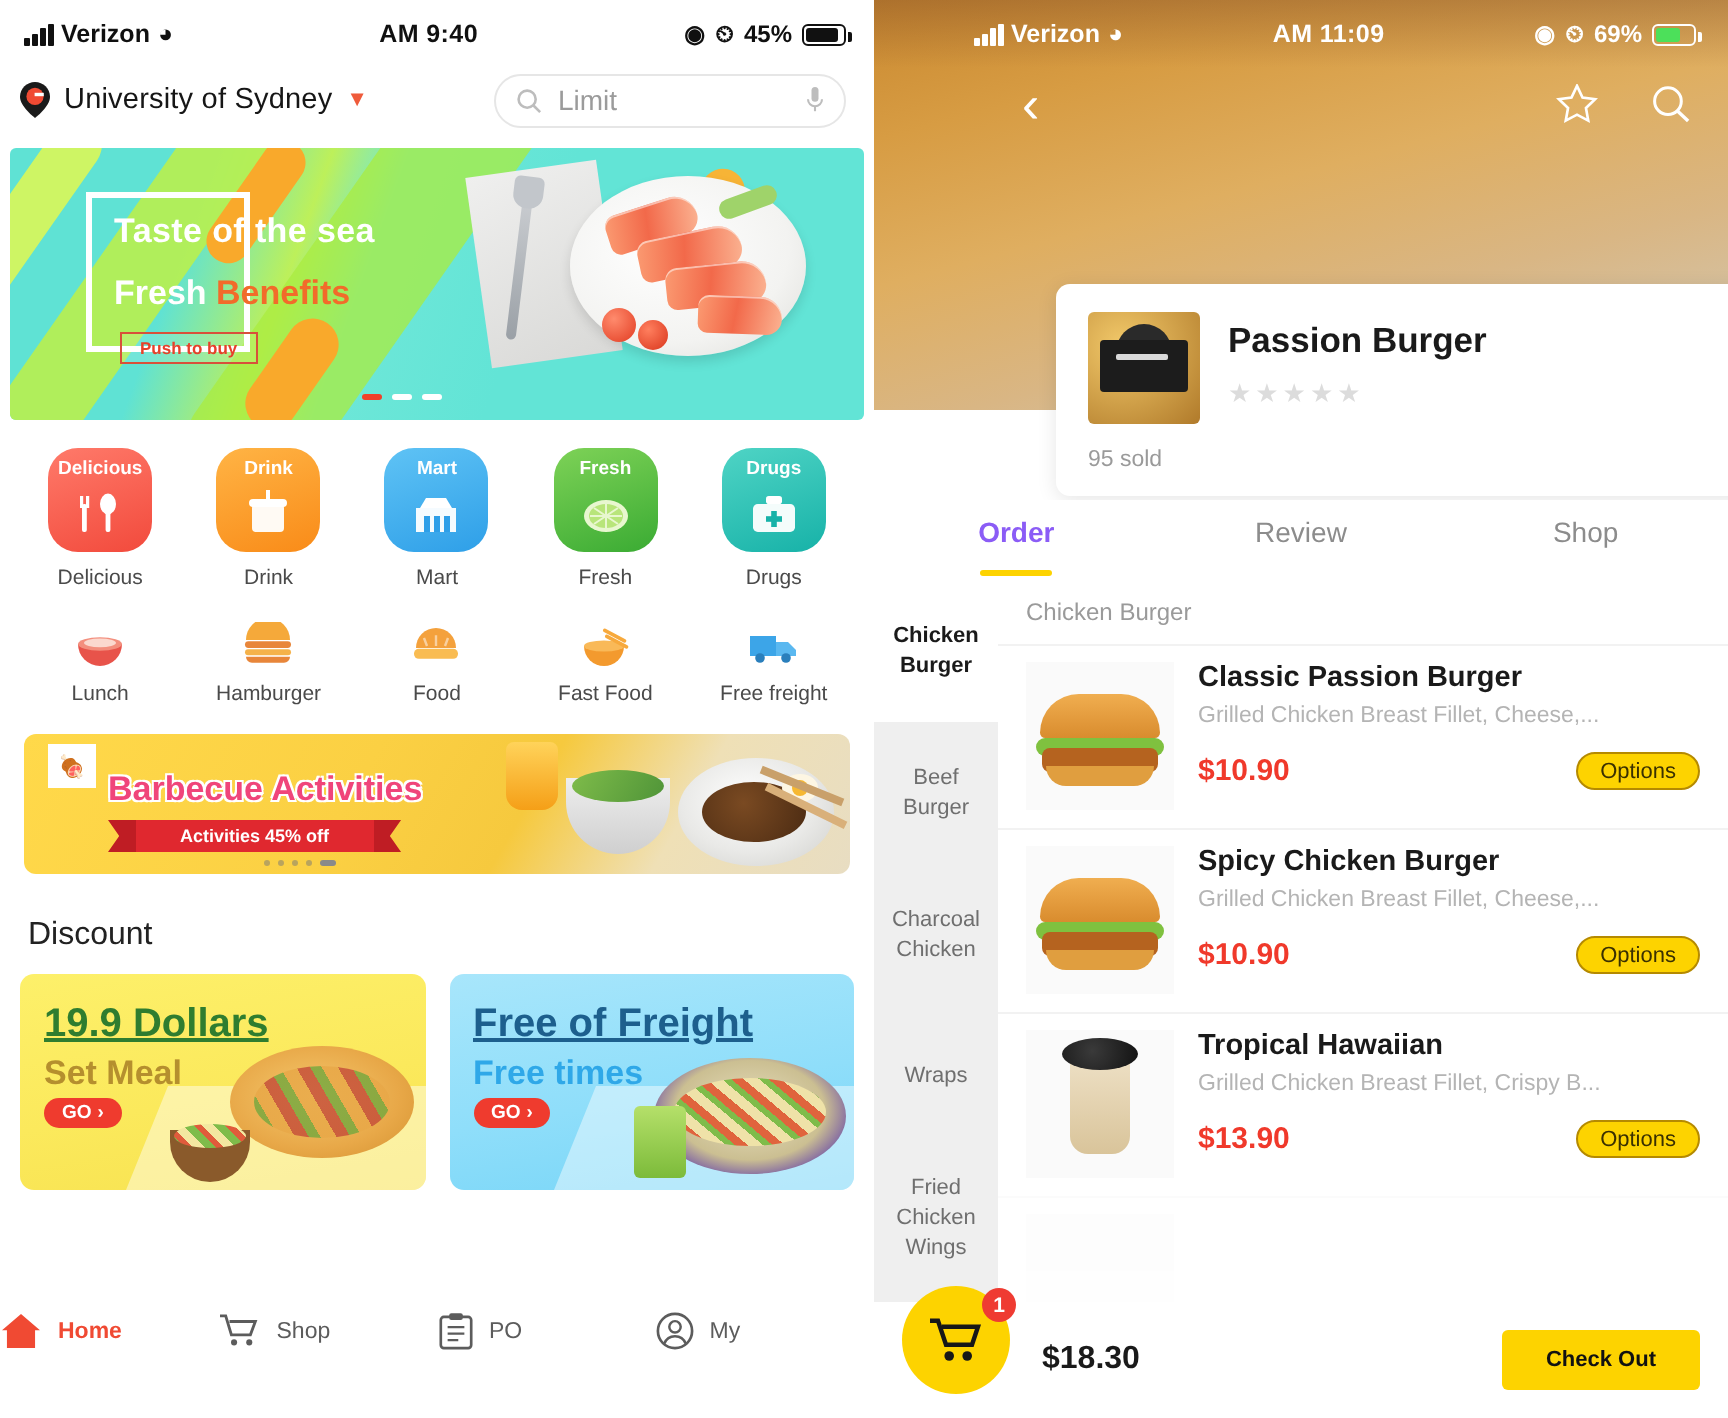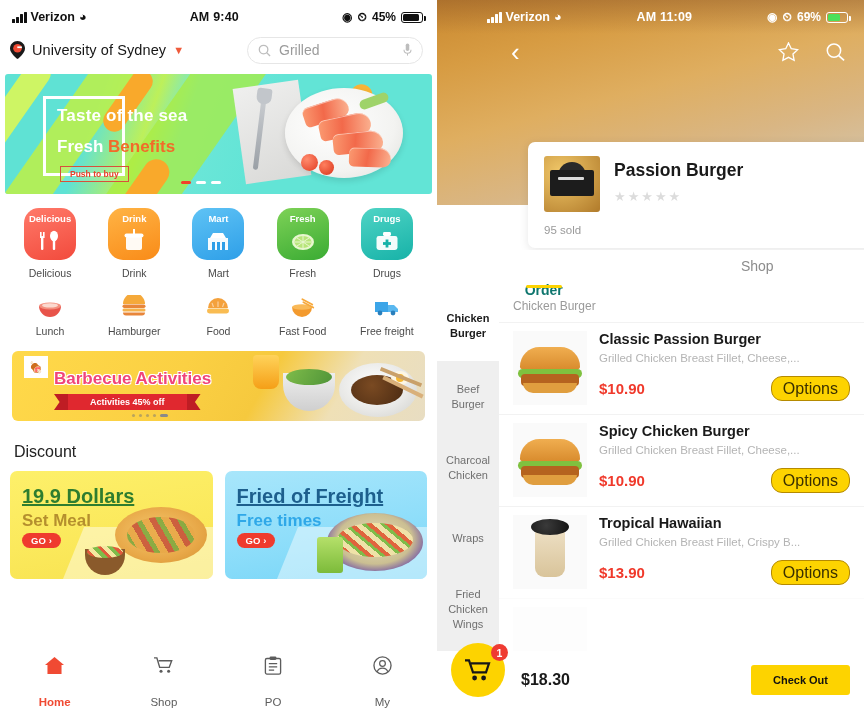--- a/index.html
+++ b/index.html
@@ -37,21 +37,21 @@
   .caret { color: #ef5b3b; font-size: 11px; line-height: 1; }
   .searchbox {
     flex: 1; height: 27px; border: 1px solid #e6e6e6; border-radius: 14px;
     display: flex; align-items: center; padding: 0 10px; gap: 8px; max-width: 176px; margin-left: auto;
   }
   .search-ph { flex: 1; color: #9b9b9b; font-size: 14px; }
 
   .teal-bleed { position: absolute; left: 398px; top: 140px; width: 70px; height: 60px; background: #62e3d6; z-index: 1; }
 
   .banner {
-    position: relative; margin: 4px 5px 0 5px; height: 120px; border-radius: 3px; overflow: hidden;
+    position: relative; margin: 4px 5px 0 5px; height: 136px; border-radius: 3px; overflow: hidden;
     background: linear-gradient(110deg,#5fe2d4 0%,#5fe2d4 22%,#bdf05a 34%,#6ee7d8 42%,#62e4d6 60%,#62e4d6 100%);
   }
   .bn-stripe { position: absolute; transform: rotate(35deg); border-radius: 20px; }
   .s1 { left:-30px; top:-30px; width:26px; height:200px; background:#d4f55e; opacity:.95;}
   .s2 { left:42px; top:-50px; width:40px; height:230px; background:#b9ef4e; opacity:.9;}
   .s3 { left:150px; top:-70px; width:62px; height:260px; background:#a9ec3f; opacity:.75;}
   .s4 { left:112px; top:-8px; width:22px; height:70px; background:#f9a92b;}
   .s5 { left:128px; top:82px; width:26px; height:62px; background:#f9a92b;}
   .s6 { left:338px; top:8px; width:22px; height:48px; background:#f7b436;}
   .bn-frame { position: absolute; left: 38px; top: 22px; width: 82px; height: 80px; border: 3px solid #fff; }
@@ -130,21 +130,21 @@
   .pizza{position:absolute;right:6px;bottom:16px;width:92px;height:56px;border-radius:50%;background:radial-gradient(ellipse at 45% 45%,#f5c96e 0%,#e8a848 60%,#d4912f 100%);}
   .pizza::after{content:"";position:absolute;left:12px;top:10px;right:12px;bottom:10px;border-radius:50%;background:repeating-linear-gradient(60deg,#c6513a 0 6px,#7aa83f 6px 11px,#e8a848 11px 18px);opacity:.85;}
   .sidebowl{position:absolute;right:88px;bottom:4px;width:40px;height:26px;border-radius:0 0 20px 20px;background:#8a5a2b;}
   .sidebowl::before{content:"";position:absolute;left:2px;top:-3px;right:2px;height:12px;border-radius:50%;background:repeating-linear-gradient(45deg,#7fbc4a 0 4px,#e05b3b 4px 7px,#f3e7a0 7px 11px);}
   .noodlebowl{position:absolute;right:4px;bottom:8px;width:96px;height:58px;border-radius:50%;background:radial-gradient(ellipse at 50% 45%,#e9e0c0 0%,#cbbf92 55%,#6b4da8 80%,#4e3a86 100%);}
   .noodlebowl::after{content:"";position:absolute;left:10px;top:10px;right:10px;bottom:14px;border-radius:50%;background:repeating-linear-gradient(40deg,#efe2a8 0 5px,#7fbc4a 5px 8px,#e0643d 8px 12px);}
   .greenjuice{position:absolute;right:84px;bottom:6px;width:26px;height:36px;border-radius:3px;background:linear-gradient(180deg,#b5e06a,#7cbb3a);}
 
   .tabbar { position: absolute; left: 0; bottom: 0; width: 437px; height: 62px; background: #fff;
             display: flex; align-items: flex-start; padding-top: 9px; }
-  .tab { flex: 1; display: flex; flex-direction: column; align-items: center; gap: 21px; }
+  .tab { flex: 1; display: flex; flex-direction: row; align-items: center; gap: 8px; }
   .tab .ic { font-size: 19px; line-height: 1; color: #5c5c5c; }
   .tab .lb { font-size: 11.5px; color: #5c5c5c; }
   .tab.on .ic, .tab.on .lb { color: #f04a33; }
   .tab.on .lb { font-weight: bold; }
 
   
   #right-phone {
     position: absolute; left: 437px; top: 0; width: 427px; height: 709px;
     background: #fff; overflow: hidden; z-index: 3;
   }
@@ -169,21 +169,21 @@
                 background: radial-gradient(circle at 30% 30%,#f2c96a,#b07a2a); flex: 0 0 56px; }
   .store-logo .blk { position:absolute; left:6px; top:14px; right:6px; height:26px; background:#1c1c1c; border-radius:2px;}
   .store-logo .blk::after{content:"";position:absolute;left:8px;top:7px;width:26px;height:3px;background:#d9d9d9;border-radius:1px;}
   .store-logo .dome{position:absolute;left:14px;top:6px;width:28px;height:14px;border-radius:14px 14px 0 0;background:#2a2a2a;}
   .store-name { font-size: 17.5px; font-weight: bold; color: #1a1a1a; margin-top: 4px; }
   .stars { margin-top: 8px; color: #dcdcdc; font-size: 13px; letter-spacing: 2px; }
   .sold { margin-top: 12px; font-size: 11.5px; color: #9a9a9a; }
 
   .rp-tabs { position: absolute; left: 0; top: 250px; width: 427px; height: 40px; display: flex; z-index: 4; background:#fff;}
   .rp-tab { flex: 1; text-align: center; font-size: 14px; color: #8c8c8c; position: relative; padding-top: 8px;}
-  .rp-tab.on { color: #0f766e; font-weight: bold; margin-top: 24px; }
+  .rp-tab.on { color: #8b5cf6; font-weight: bold; }
   .rp-tab.on::after { content: ""; position: absolute; left: 50%; transform: translateX(-50%); bottom: 2px;
                       width: 36px; height: 3.5px; background: #fdd300; border-radius: 2px; }
 
   .rp-body { position: absolute; left: 0; top: 290px; width: 427px; bottom: 58px; display: flex; z-index: 3; }
   .rp-side { width: 62px; background: #efefef; }
   .rp-side .si { height: 71px; display: flex; align-items: center; justify-content: center; text-align: center;
                  font-size: 11px; color: #6f6f6f; line-height: 1.35; padding: 0 4px; }
   .rp-side .si.on { background: #fff; color: #1a1a1a; font-weight: bold; }
   .rp-list { flex: 1; background: #fff; overflow: hidden; }
   .grp-title { font-size: 12px; color: #9a9a9a; padding: 9px 0 9px 14px; }
@@ -198,21 +198,21 @@
   .cup { position:absolute; left:22px; top:10px; width:30px; height:52px; border-radius: 3px 3px 9px 9px;
          background: linear-gradient(180deg,#efe2c8,#d9c49a); }
   .cup-top { position:absolute; left:18px; top:4px; width:38px; height:16px; border-radius: 50%;
              background: radial-gradient(circle at 40% 40%,#3a3a3a,#111);}
   .minfo { flex: 1; min-width: 0; }
   .mname { font-size: 14.5px; font-weight: bold; color: #1a1a1a; }
   .mdesc { font-size: 11.5px; color: #b4b4b4; margin-top: 5px; white-space: nowrap; overflow: hidden; text-overflow: ellipsis; }
   .mbot { display: flex; align-items: center; margin-top: 12px; }
   .mprice { font-size: 15px; color: #f0392b; font-weight: bold; }
   .opt { margin-left: auto; background: #fdd300; border: 1.4px solid #b58a00; color: #3a3000;
-         font-size: 16px; border-radius: 11px; padding: 2.5px 11px; }
+         font-size: 11px; border-radius: 11px; padding: 2.5px 11px; }
   .mrow.faint { opacity: .28; }
 
   .rp-cart { position: absolute; left: 0; bottom: 0; width: 427px; height: 58px; background: #fff;
              display: flex; align-items: center; padding: 0 14px 0 0; z-index: 6; }
   .cart-btn { position: absolute; left: 14px; bottom: 12px; width: 54px; height: 54px; border-radius: 50%;
               background: #fdd300; display: flex; align-items: center; justify-content: center; font-size: 25px; }
   .cart-badge { position: absolute; left: 54px; bottom: 48px; min-width: 17px; height: 17px; border-radius: 9px;
                 background: #ef3b32; color:#fff; font-size: 10.5px; font-weight: bold; display:flex;
                 align-items:center; justify-content:center; padding: 0 4px; }
   .cart-total { margin-left: 84px; font-size: 16px; font-weight: bold; color: #1a1a1a; }
@@ -258,21 +258,21 @@
           <rect x="7.3" y="5.4" width="4.6" height="1.7" fill="#fff"></rect>
         </svg>
         <span class="brand-name">University of Sydney</span>
         <span class="caret">▼</span>
       </div>
       <div class="searchbox">
         <svg width="13" height="13" viewBox="0 0 14 14">
           <circle cx="6" cy="6" r="4.6" fill="none" stroke="#bdbdbd" stroke-width="1.4"></circle>
           <line x1="9.4" y1="9.4" x2="13" y2="13" stroke="#bdbdbd" stroke-width="1.4"></line>
         </svg>
-        <span class="search-ph">Grilled</span>
+        <span class="search-ph">Limit</span>
         <svg width="9" height="14" viewBox="0 0 10 16">
           <rect x="3" y="0.6" width="4" height="8.4" rx="2" fill="#bdbdbd"></rect>
           <path d="M1 7.6a4 4 0 008 0" fill="none" stroke="#bdbdbd" stroke-width="1.2"></path>
           <line x1="5" y1="11.6" x2="5" y2="14.4" stroke="#bdbdbd" stroke-width="1.2"></line>
         </svg>
       </div>
     </div>
 
     <div class="banner">
       <span class="bn-stripe s1"></span>
@@ -444,21 +444,21 @@
           <span class="pizza"></span>
           <span class="sidebowl"></span>
         <div class="dc-t1">19.9 Dollars</div>
         <div class="dc-t2">Set Meal</div>
         <div class="dc-go">GO</div>
       </div>
       <div class="disc-card dc2">
         <span class="dc-shelf"></span>
           <span class="noodlebowl"></span>
           <span class="greenjuice"></span>
-        <div class="dc-t1">Fried of Freight</div>
+        <div class="dc-t1">Free of Freight</div>
         <div class="dc-t2">Free times</div>
         <div class="dc-go">GO</div>
       </div>
     </div>
 
     <div class="tabbar">
       <div class="tab on">
         <svg class="ic" width="21" height="19" viewBox="0 0 22 20">
           <path d="M11 1L1 9.6h2.6V19h14.8V9.6H21z" fill="#f04a33"></path>
         </svg>
@@ -539,20 +539,21 @@
         <div>
           <div class="store-name">Passion Burger</div>
           <div class="stars">★★★★★</div>
         </div>
       </div>
       <div class="sold">95 sold</div>
     </div>
 
     <div class="rp-tabs">
       <div class="rp-tab on">Order</div>
+      <div class="rp-tab">Review</div>
       <div class="rp-tab">Shop</div>
     </div>
 
     <div class="rp-body">
       <div class="rp-side">
         <div class="si on">Chicken Burger</div>
         <div class="si">Beef Burger</div>
         <div class="si">Charcoal Chicken</div>
         <div class="si">Wraps</div>
         <div class="si">Fried Chicken Wings</div>

